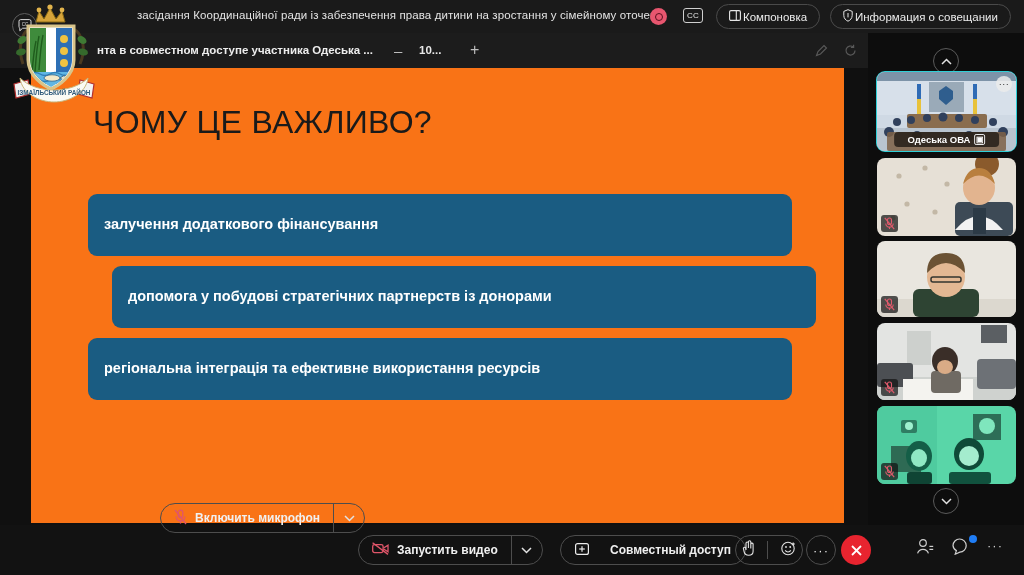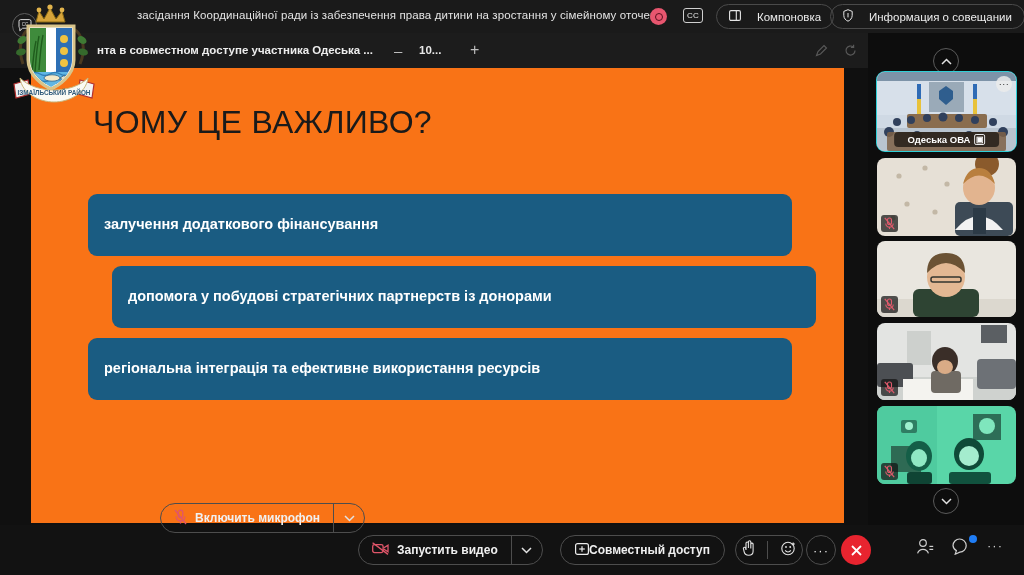--- a/index.html
+++ b/index.html
@@ -32,21 +32,21 @@
     border: 1.6px solid #5a1020; background: transparent;
   }
   .cc-chip {
     position: absolute; left: 683px; top: 8px;
     width: 20px; height: 15px; border: 1.3px solid #cfcfcf; border-radius: 3px;
     font-size: 8px; color: #e6e6e6; display: flex; align-items: center; justify-content: center;
     letter-spacing: .3px;
   }
   .pill {
     border: 1px solid #4a4a4a; border-radius: 16px;
-    height: 25px; display: inline-flex; align-items: center; gap: 16px;
+    height: 25px; display: inline-flex; align-items: center; gap: 2px;
     padding: 0 12px; color: #ececec; font-size: 11.5px; background: transparent;
     white-space: nowrap;
   }
   .pill.layout { position: absolute; left: 716px; top: 4px; }
   .pill.info   { position: absolute; left: 830px; top: 4px; }
   .ic { display: inline-block; flex: 0 0 auto; }
 
   
   .sharebar {
     position: absolute; left: 0; top: 33px; width: 868px; height: 35px;
@@ -133,21 +133,21 @@
   }
   .ctrl {
     position: absolute; height: 30px; border: 1px solid #4d4d4d; border-radius: 16px;
     display: flex; align-items: center; color: #f0f0f0; font-size: 12px; font-weight: 700;
   }
   .ctrl .seg-main { display: flex; align-items: center; gap: 8px; padding: 0 13px 0 13px; height: 100%; }
   .ctrl .divider { width: 1px; height: 100%; background: #4d4d4d; }
   .ctrl .seg-caret { width: 30px; display: flex; align-items: center; justify-content: center; height: 100%; }
   #mic-ctrl { left: 160px; top: 503px; }
   #vid-ctrl { left: 358px; top: 535px; }
-  #share-ctrl { left: 560px; top: 535px; height: 30px; padding: 12px 14px; gap: 0; }
+  #share-ctrl { left: 560px; top: 535px; height: 30px; padding: 12px 14px; gap: 21px; }
   .react-group {
     position: absolute; left: 735px; top: 535px; height: 30px; width: 68px;
     border: 1px solid #4d4d4d; border-radius: 16px;
     display: flex; align-items: center; justify-content: space-around;
   }
   .more-round {
     position: absolute; left: 806px; top: 535px; width: 30px; height: 30px; border-radius: 50%;
     border: 1px solid #4d4d4d; color: #e6e6e6; font-size: 13px; letter-spacing: 1px;
     display: flex; align-items: center; justify-content: center;
   }

